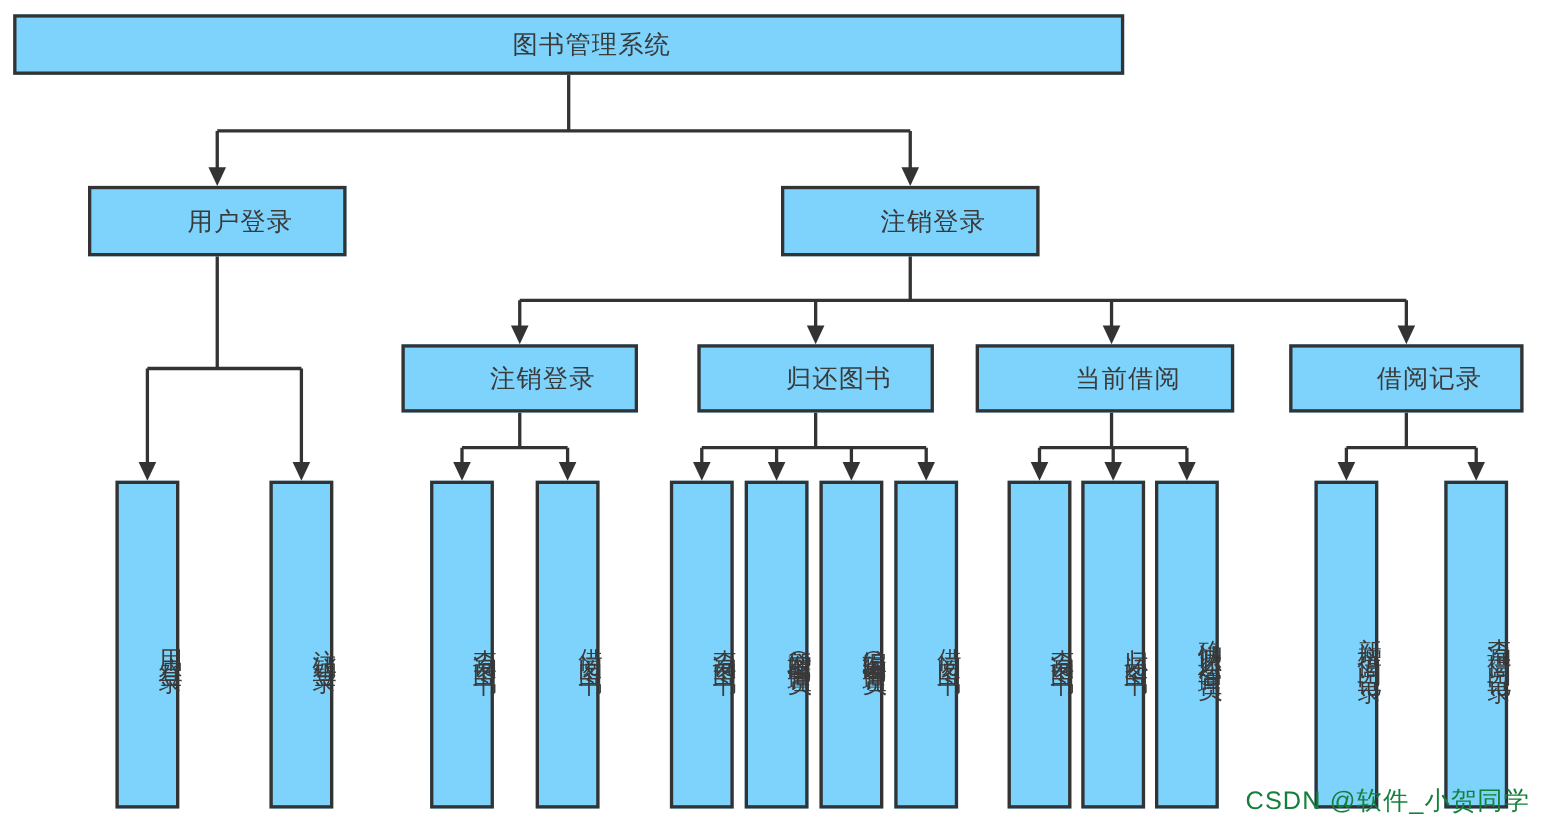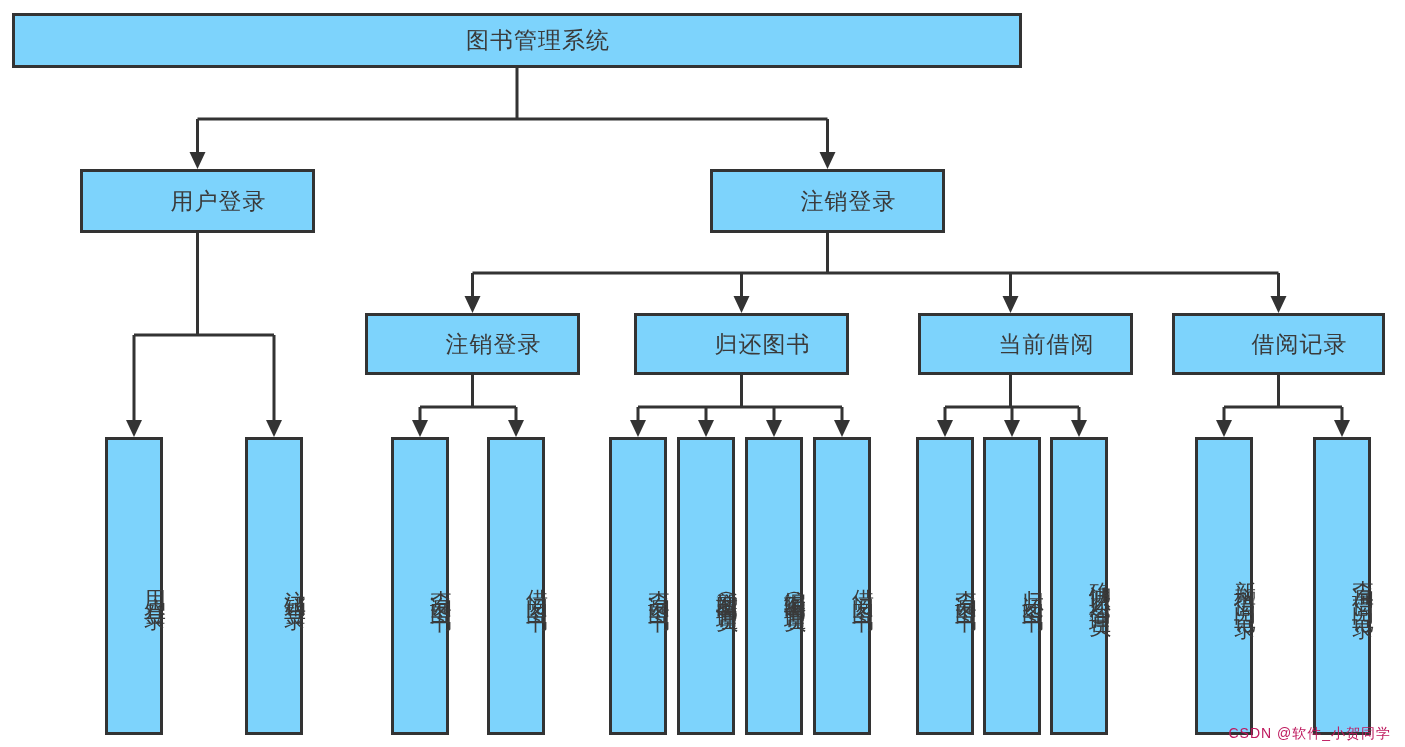--- a/index.html
+++ b/index.html
@@ -50,22 +50,22 @@
     white-space: nowrap;
   }
   .s4  .vtext { letter-spacing: 7px; }
   .s6  .vtext { letter-spacing: 8px; }
   .s9  .vtext { letter-spacing: 5px; }
   .s10 .vtext { letter-spacing: 3px; }
   .watermark {
     position: absolute;
     right: 14px;
     bottom: 4px;
-    font-size: 14px;
-    color: #be185d;
+    font-size: 23px;
+    color: #15803d;
     letter-spacing: 1px;
     white-space: nowrap;
     margin-left: 16px;
   }
 </style>
 </head>
 <body>
 
 <div class="canvas">
 
@@ -101,21 +101,21 @@
     </g>
   </svg>
 
   <div class="box h-box" style="left:12px; top:13px; width:1010px; height:55px;">图书管理系统</div>
 
   <div class="box h-box" style="left:80px; top:169px; width:235px; height:64px;">用户登录</div>
   <div class="box h-box" style="left:710px; top:169px; width:235px; height:64px;">注销登录</div>
 
   <div class="box h-box" style="left:365px; top:313px; width:215px; height:62px;">注销登录</div>
   <div class="box h-box" style="left:634px; top:313px; width:215px; height:62px;">归还图书</div>
-  <div class="box h-box" style="left:918px; top:313px; width:215px; height:62px;">当前借阅</div>
+  <div class="box h-box" style="left:887px; top:313px; width:235px; height:62px;">当前借阅</div>
   <div class="box h-box" style="left:1172px; top:313px; width:213px; height:62px;">借阅记录</div>
 
   <div class="box v-box s4" style="left:105px;">
     <span class="vtext">用户登录</span>
   </div>
   <div class="box v-box s4" style="left:245px;">
     <span class="vtext">注销登录</span>
   </div>
 
   <div class="box v-box s4" style="left:391px;">

